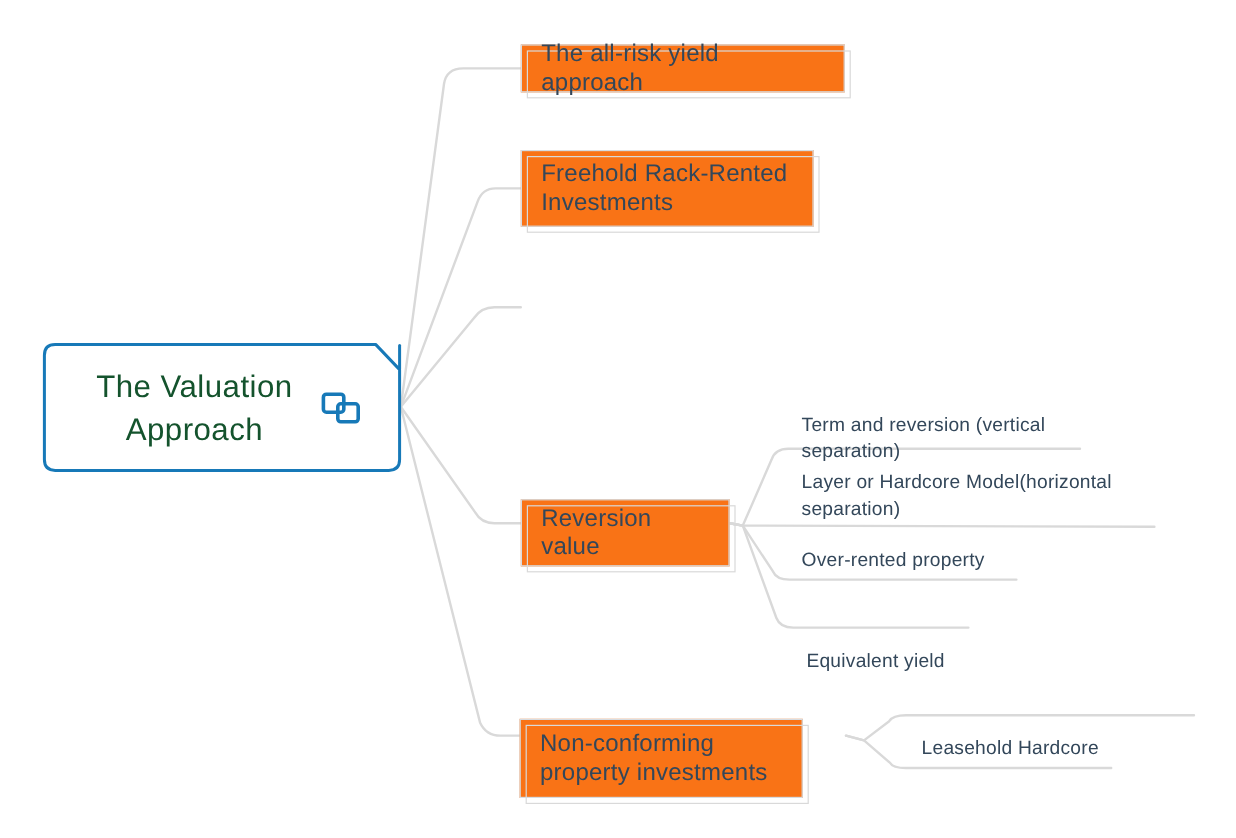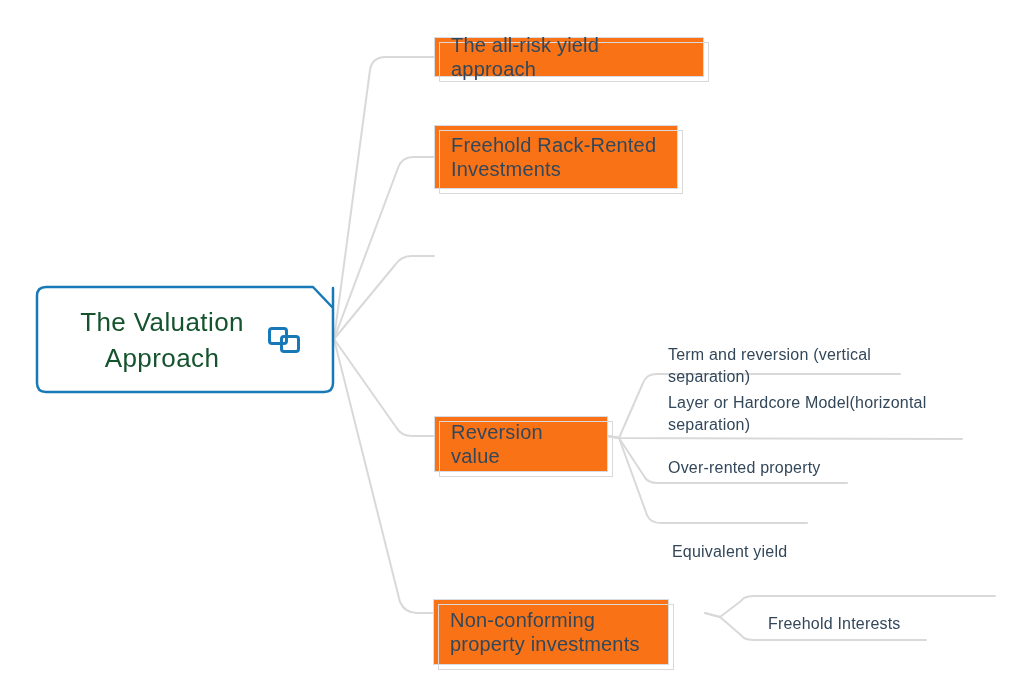--- a/index.html
+++ b/index.html
@@ -80,15 +80,15 @@
     <span>Reversion value</span>
   </div>
   <div class="box n5">
     <span>Non-conforming property investments</span>
   </div>
 
   <div class="ll ll-term">Term and reversion (vertical separation)</div>
   <div class="ll ll-layer">Layer or Hardcore Model(horizontal separation)</div>
   <div class="ll ll-over">Over-rented property</div>
   <div class="ll ll-equiv">Equivalent yield</div>
-  <div class="ll ll-lease">Freehold Interests</div>
+  <div class="ll ll-lease">Leasehold Hardcore</div>
 
 </div>
 
 </body></html>

